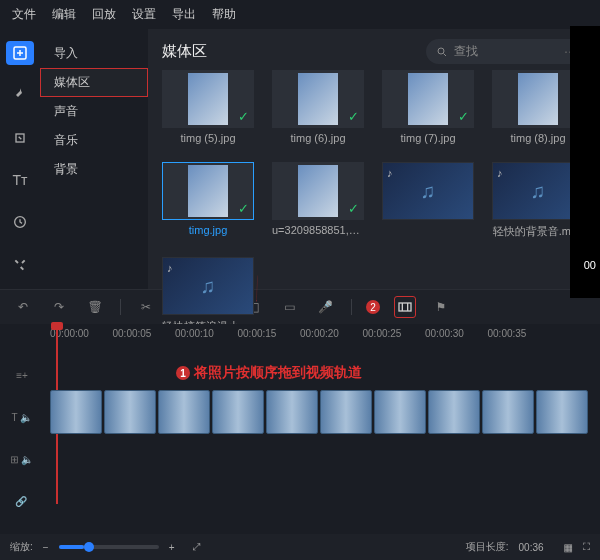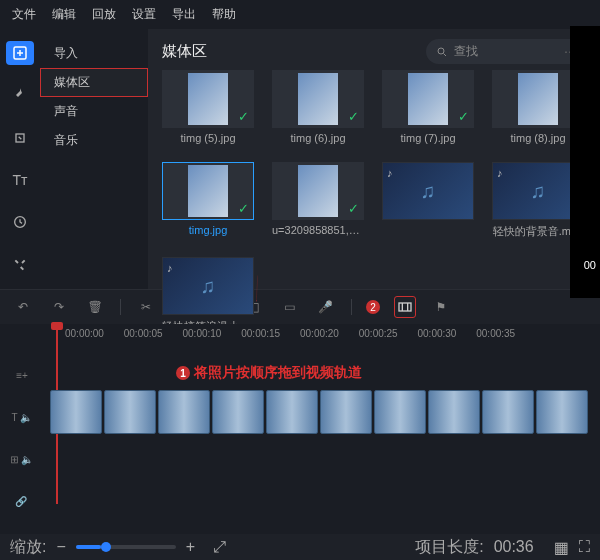--- a/index.html
+++ b/index.html
@@ -28,32 +28,32 @@
 .check { position: absolute; right: 4px; bottom: 3px; color: #2ecc71; font-size: 13px; }
 .musicico { position: absolute; left: 4px; top: 4px; color: #bbb; font-size: 11px; }
 .audiobox { width: 92px; height: 58px; background: linear-gradient(135deg,#1a2a4a,#2a4a7a); display: flex; align-items: center; justify-content: center; }
 .preview { width: 30px; background: #000; height: 272px; position: absolute; right: 0; top: 26px; }
 .timecode { position: absolute; right: 4px; top: 259px; color: #fff; font-size: 11px; }
 .tltoolbar { display: flex; align-items: center; gap: 14px; padding: 6px 12px; background: #1e2128; border-top: 1px solid #2a2d34; }
 .tltoolbar .tbtn { width: 22px; height: 22px; display: flex; align-items: center; justify-content: center; color: #888; cursor: pointer; }
 .tltoolbar .hi2 { border: 1px solid #c93030; border-radius: 3px; }
 .badge { width: 14px; height: 14px; border-radius: 50%; background: #c93030; color: #fff; font-size: 10px; display: inline-flex; align-items: center; justify-content: center; }
 .timeline { background: #1a1d24; position: relative; height: 200px; }
-.ruler { display: flex; gap: 0; padding: 4px 65px; font-size: 10px; color: #888; position: relative; }
+.ruler { display: flex; gap: 0; padding: 4px 50px; font-size: 10px; color: #888; position: relative; }
 .ruler span { width: 90px; }
 .playhead { position: absolute; left: 56px; top: 0; width: 2px; height: 180px; background: #c93030; }
 .playhead::before { content: ''; position: absolute; top: -2px; left: -5px; width: 12px; height: 8px; background: #c93030; border-radius: 2px; }
 .tracklabels { position: absolute; left: 0; top: 30px; width: 44px; }
 .tracklabels div { height: 42px; display: flex; align-items: center; justify-content: center; color: #777; padding: 0 6px; gap: 4px; font-size: 10px; }
 .track { position: absolute; left: 50px; right: 10px; height: 44px; display: flex; gap: 2px; }
 .track.vid { top: 66px; }
 .clip { height: 44px; width: 52px; background: linear-gradient(90deg,#5a7fa8 0%,#a8c0d8 50%,#5a7fa8 100%); border: 1px solid #3a5a7a; border-radius: 2px; }
 .anno { position: absolute; left: 176px; top: 40px; color: #e03030; font-size: 14px; font-weight: bold; display: flex; align-items: center; gap: 4px; }
 .arrow { position: absolute; left: 80px; top: -210px; height: 270px; width: 2px; pointer-events: none; }
-.statusbar { position: absolute; bottom: 0; left: 0; right: 0; height: 26px; background: #1e2128; display: flex; align-items: center; padding: 0 10px; gap: 10px; font-size: 16px; color: #aaa; }
+.statusbar { position: absolute; bottom: 0; left: 0; right: 0; height: 26px; background: #1e2128; display: flex; align-items: center; padding: 0 10px; gap: 10px; font-size: 10px; color: #aaa; }
 .slider { width: 100px; height: 4px; background: #3a3d44; border-radius: 2px; position: relative; }
 .slider .knob { position: absolute; left: 25px; top: -3px; width: 10px; height: 10px; background: #2a7fff; border-radius: 50%; }
 .slider .fill { position: absolute; left: 0; top: 0; width: 25px; height: 4px; background: #2a7fff; border-radius: 2px; }
 </style>
 </head>
 <body>
 
 <div class="menubar">
     <span>文件</span>
     <span>编辑</span>
@@ -93,20 +93,21 @@
         <svg width="16" height="16" viewBox="0 0 24 24" fill="#aaa">
           <path d="M6 4l4 4-2 2-4-4zM14 14l4 4-2 2-4-4zM18 4l-4 4 2 2 4-4z"></path>
         </svg>
       </div>
   </div>
   <div class="catlist">
       <div>导入</div>
       <div class="hi">媒体区</div>
       <div>声音</div>
       <div>音乐</div>
+      <div>背景</div>
     </div>
   <div class="mediazone">
     <div class="mzhead">
       <h3>媒体区</h3>
       <div class="search">
         <svg width="12" height="12" viewBox="0 0 24 24" fill="none" stroke="#888" stroke-width="2">
             <circle cx="10" cy="10" r="6"></circle>
             <path d="M15 15l5 5"></path>
           </svg>
         <span>查找</span>

